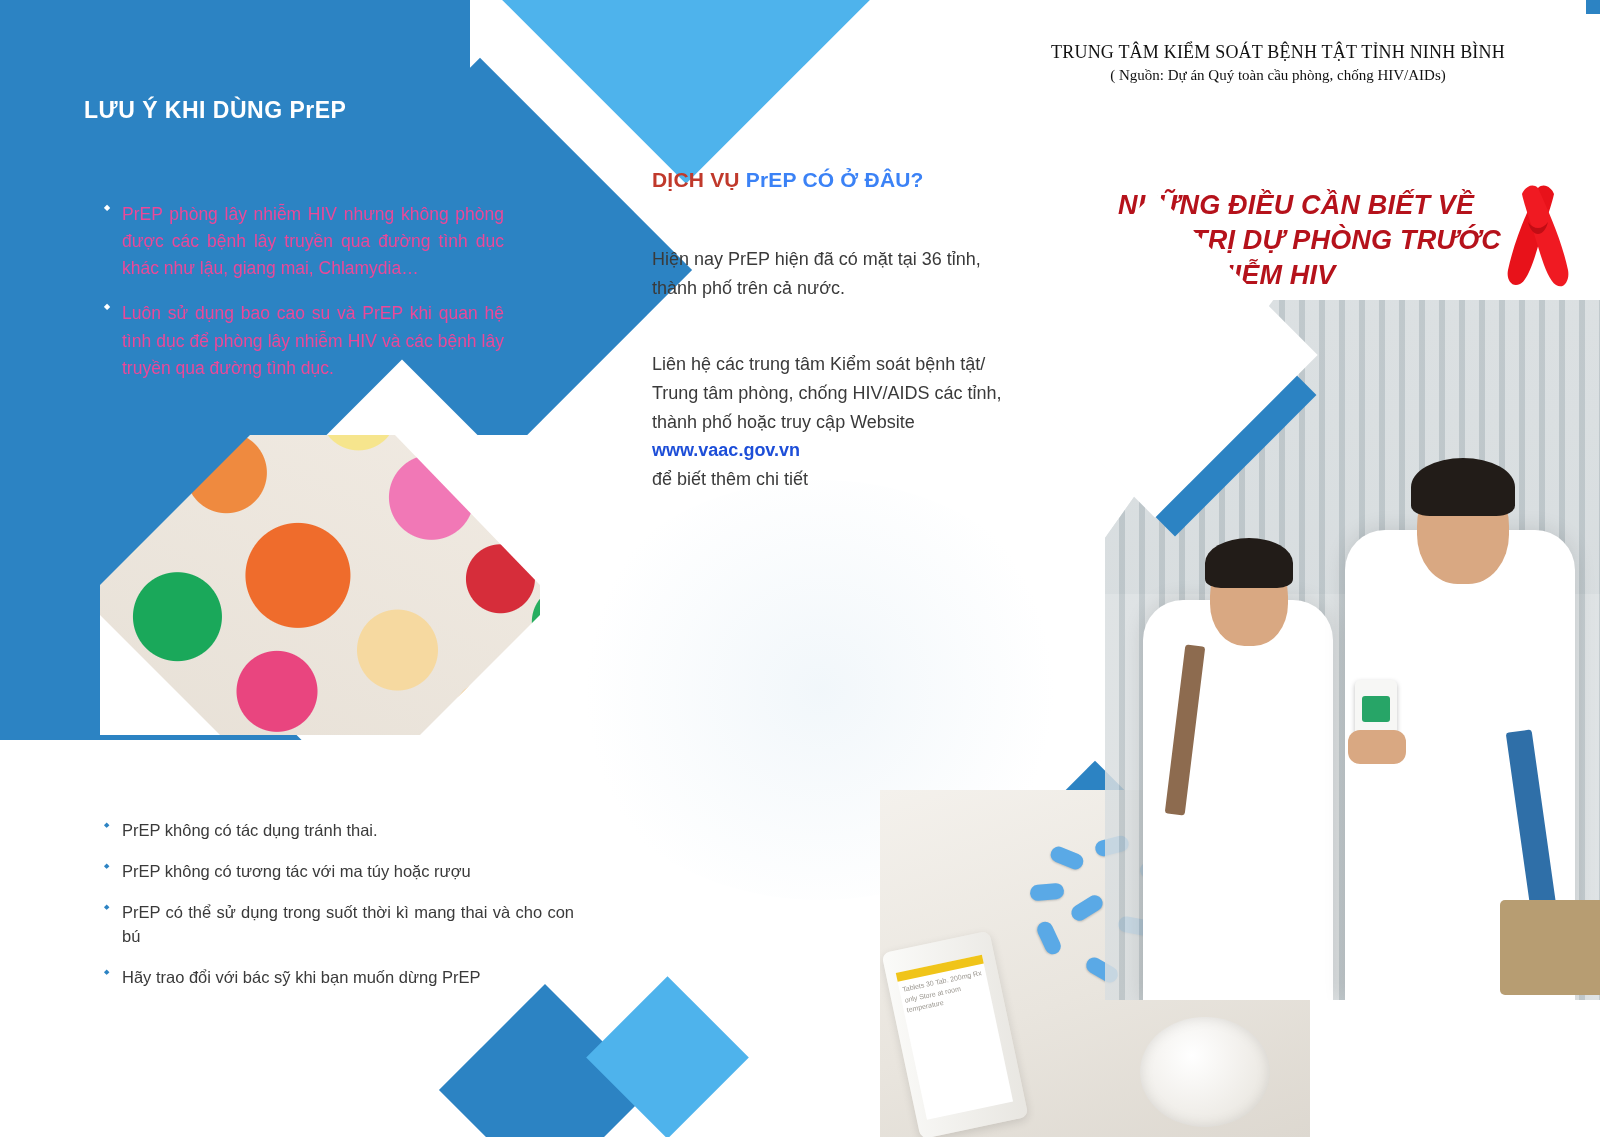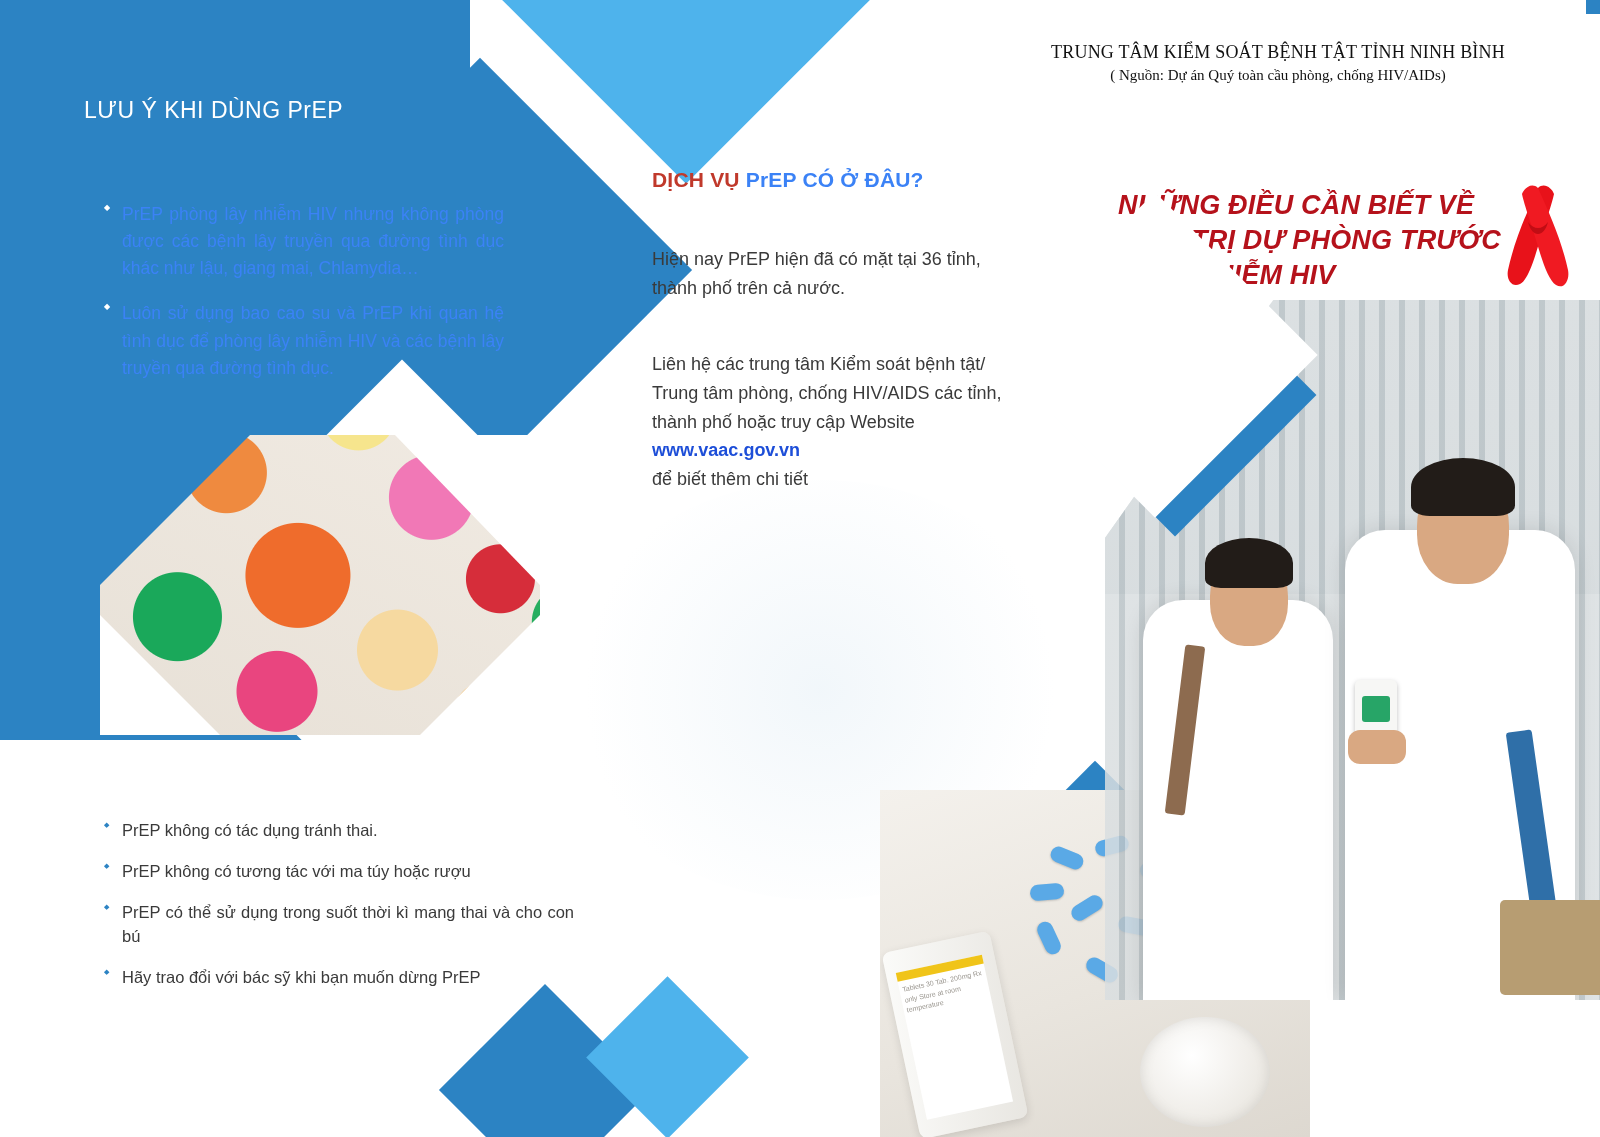--- a/index.html
+++ b/index.html
@@ -60,33 +60,33 @@
     transform: rotate(45deg);
   }
 
   .left-title {
     position: absolute;
     left: 84px;
     top: 97px;
     width: 380px;
     color: #ffffff;
     font-size: 23px;
-    font-weight: normal;
+    font-weight: bold;
     letter-spacing: 0.5px;
     z-index: 6;
   }
   .left-list {
     position: absolute;
     left: 64px;
     top: 185px;
     width: 400px;
     z-index: 6;
   }
   .left-list li {
-    color: #3b82f6;
+    color: #ec4899;
     font-size: 17.5px;
     line-height: 1.55;
     text-align: justify;
     margin-bottom: 18px;
     list-style: none;
     position: relative;
     padding-left: 18px;
   }
   .left-list li:before {
     content: "\25C6";

